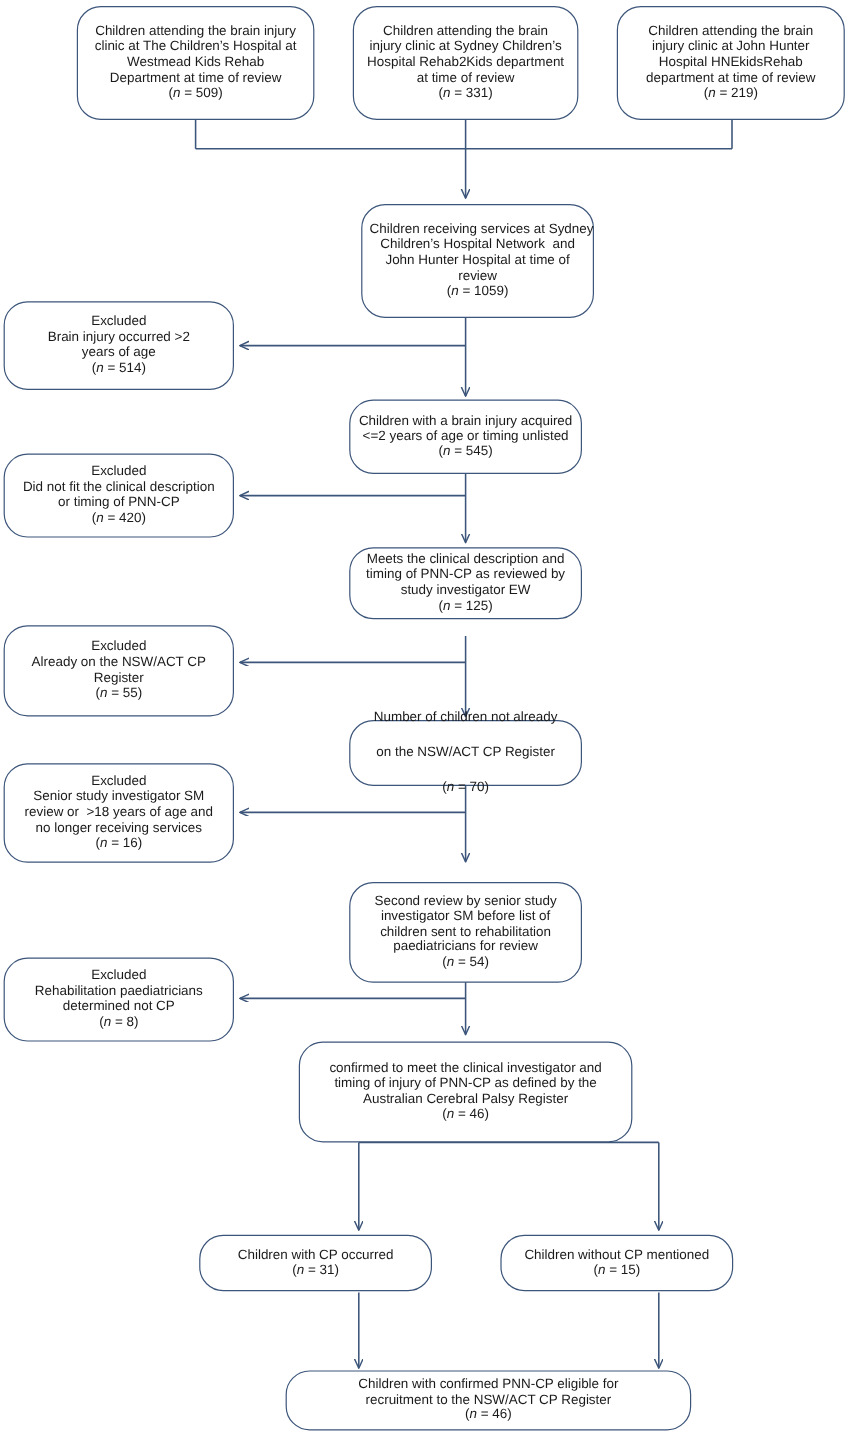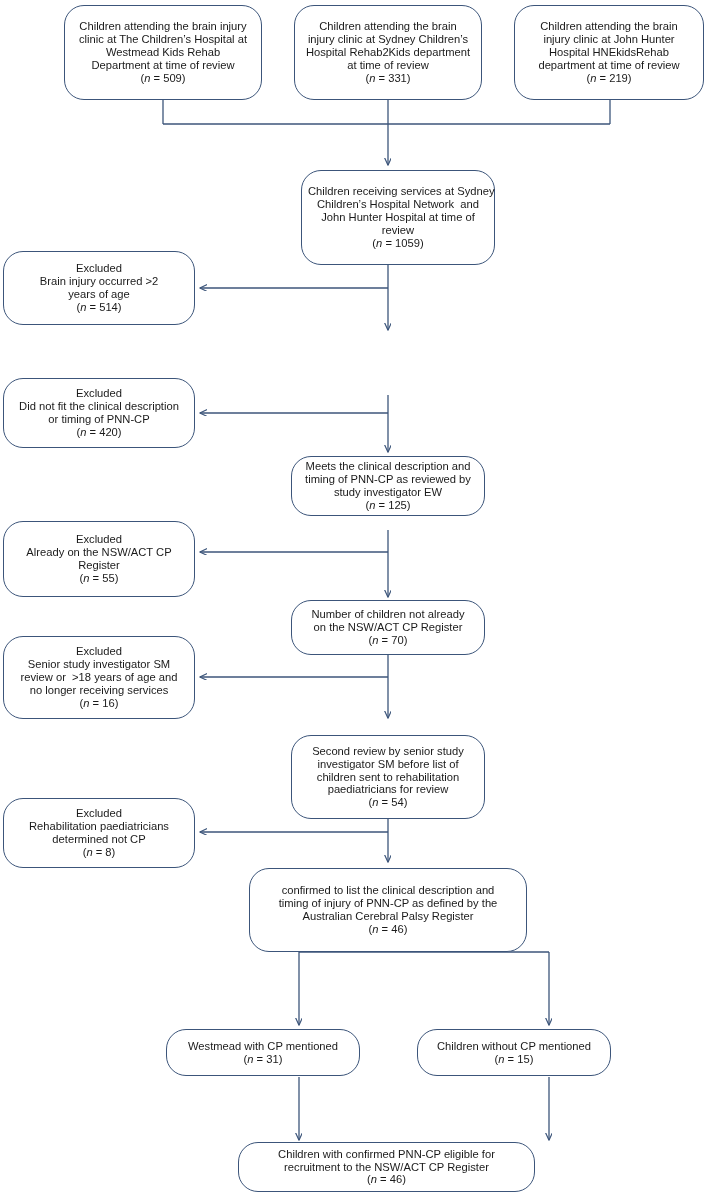--- a/index.html
+++ b/index.html
@@ -127,20 +127,25 @@
     <span class="nline">(<i>n</i> = 1059)</span>
   </div>
 
   <div class="node" style="left:3px; top:251px; width:192px; height:74px; font-size:11.2px;">
     <span class="nline">Excluded</span>
     <span class="nline">Brain injury occurred &gt;2</span>
     <span class="nline">years of age</span>
     <span class="nline">(<i>n</i> = 514)</span>
   </div>
 
+  <div class="node" style="left:291px; top:333px; width:194px; height:62px; font-size:11.2px;">
+    <span class="nline">Children with a brain injury acquired</span>
+    <span class="nline">&lt;=2 years of age or timing unlisted</span>
+    <span class="nline">(<i>n</i> = 545)</span>
+  </div>
 
   <div class="node" style="left:3px; top:378px; width:192px; height:70px; font-size:11.2px;">
     <span class="nline">Excluded</span>
     <span class="nline">Did not fit the clinical description</span>
     <span class="nline">or timing of PNN-CP</span>
     <span class="nline">(<i>n</i> = 420)</span>
   </div>
 
   <div class="node" style="left:291px; top:456px; width:194px; height:60px; font-size:11.2px;">
     <span class="nline">Meets the clinical description and</span>
@@ -149,21 +154,21 @@
     <span class="nline">(<i>n</i> = 125)</span>
   </div>
 
   <div class="node" style="left:3px; top:521px; width:192px; height:76px; font-size:11.2px;">
     <span class="nline">Excluded</span>
     <span class="nline">Already on the NSW/ACT CP</span>
     <span class="nline">Register</span>
     <span class="nline">(<i>n</i> = 55)</span>
   </div>
 
-  <div class="node" style="left:291px; top:600px; width:194px; height:55px; font-size:11.2px;">
+  <div class="node" style="left:291px; top:600px; width:194px; height:55px; font-size:11.2px;gap:16px;">
     <span class="nline">Number of children not already</span>
     <span class="nline">on the NSW/ACT CP Register</span>
     <span class="nline">(<i>n</i> = 70)</span>
   </div>
 
   <div class="node" style="left:3px; top:636px; width:192px; height:83px; font-size:11.2px;">
     <span class="nline">Excluded</span>
     <span class="nline">Senior study investigator SM</span>
     <span class="nline">review or  &gt;18 years of age and</span>
     <span class="nline">no longer receiving services</span>
@@ -179,35 +184,35 @@
   </div>
 
   <div class="node" style="left:3px; top:798px; width:192px; height:70px; font-size:11.2px;">
     <span class="nline">Excluded</span>
     <span class="nline">Rehabilitation paediatricians</span>
     <span class="nline">determined not CP</span>
     <span class="nline">(<i>n</i> = 8)</span>
   </div>
 
   <div class="node" style="left:249px; top:868px; width:278px; height:84px; font-size:11.2px;">
-    <span class="nline">confirmed to list the clinical description and</span>
+    <span class="nline">confirmed to meet the clinical investigator and</span>
     <span class="nline">timing of injury of PNN-CP as defined by the</span>
     <span class="nline">Australian Cerebral Palsy Register</span>
     <span class="nline">(<i>n</i> = 46)</span>
   </div>
 
   <div class="node" style="left:166px; top:1029px; width:194px; height:47px; font-size:11.2px;">
-    <span class="nline">Westmead with CP mentioned</span>
+    <span class="nline">Children with CP occurred</span>
     <span class="nline">(<i>n</i> = 31)</span>
   </div>
 
   <div class="node" style="left:417px; top:1029px; width:194px; height:47px; font-size:11.2px;">
     <span class="nline">Children without CP mentioned</span>
     <span class="nline">(<i>n</i> = 15)</span>
   </div>
 
-  <div class="node" style="left:238px; top:1142px; width:297px; height:50px; font-size:11.2px;">
+  <div class="node" style="left:238px; top:1142px; width:338px; height:50px; font-size:11.2px;">
     <span class="nline">Children with confirmed PNN-CP eligible for</span>
     <span class="nline">recruitment to the NSW/ACT CP Register</span>
     <span class="nline">(<i>n</i> = 46)</span>
   </div>
 
 </div>
 
 </body></html>

